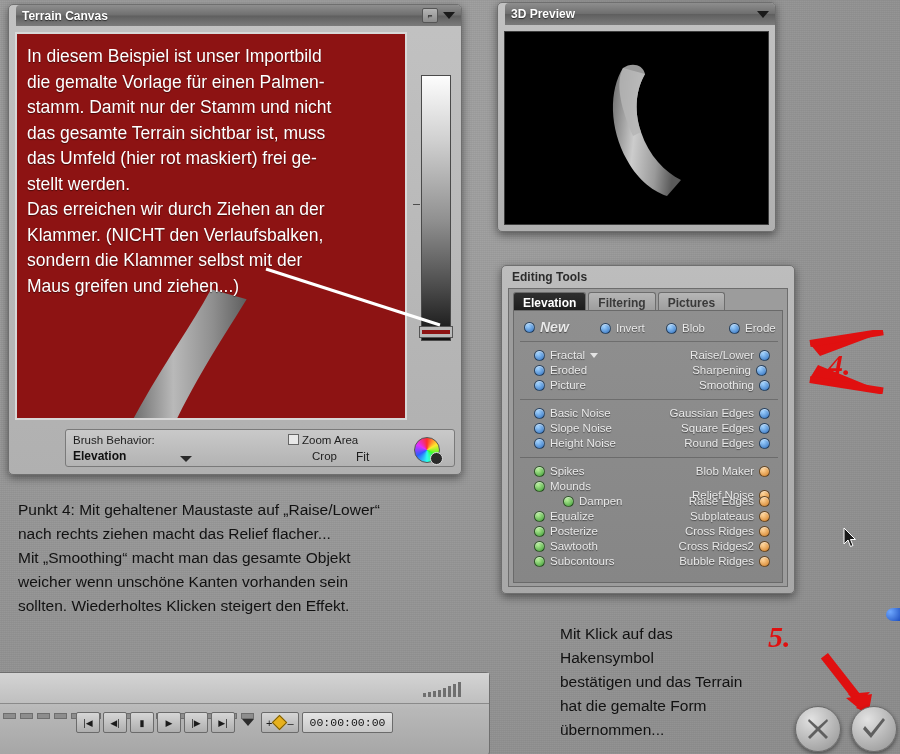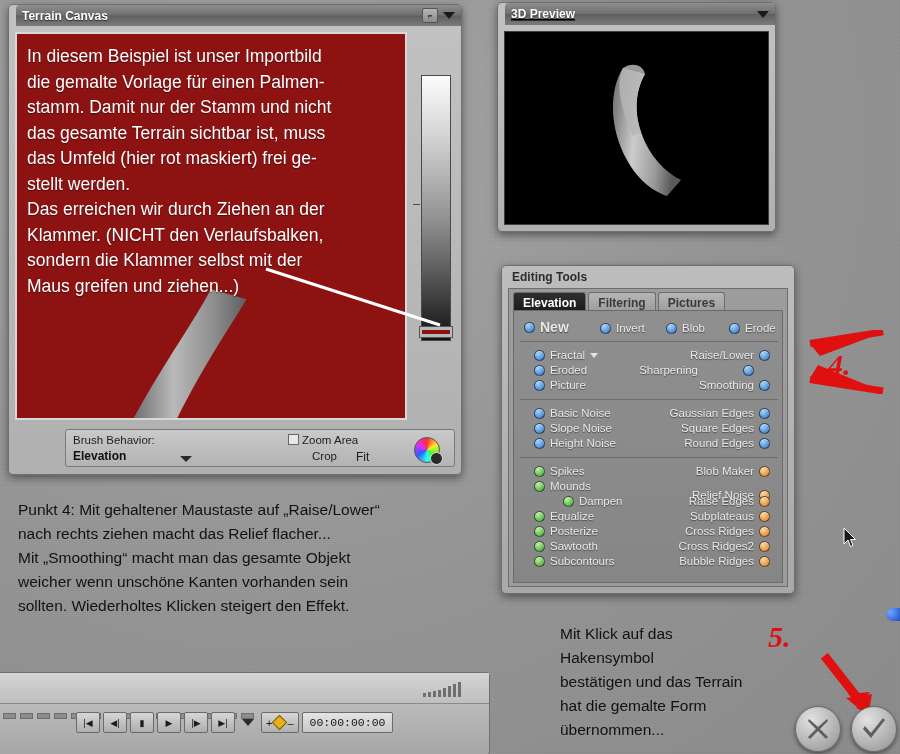--- a/index.html
+++ b/index.html
@@ -177,21 +177,21 @@
   }
   .color-dot {
     position: absolute; left: 364px; top: 22px;
     width: 11px; height: 11px; border-radius: 50%;
     background: #2a2a2a; border: 1px solid #ddd;
   }
 
   
   #preview-window {
     left: 497px; top: 2px;
-    width: 277px; height: 228px; text-decoration: underline;
+    width: 277px; height: 228px;
   }
   #preview-window .titlebar { height: 22px; }
   .preview-viewport {
     position: absolute;
     left: 6px; top: 28px;
     width: 265px; height: 194px;
     background: #000;
     border: 1px solid #3d3d3d;
     box-sizing: border-box;
     overflow: hidden;
@@ -476,21 +476,21 @@
   <div class="et-panel">
 
     <div class="tabs">
       <div class="tab active">Elevation</div>
       <div class="tab">Filtering</div>
       <div class="tab">Pictures</div>
     </div>
 
     <div class="tool-surface">
 
-      <div class="row" style="left:10px; top:8px;">
+      <div class="row" style="left:10px; top:8px;font-style:italic;">
         <span class="led blue"></span>
         <span class="lbl big">New</span>
       </div>
       <div class="row" style="left:86px; top:11px;">
         <span class="led blue"></span>
         <span class="lbl">Invert</span>
       </div>
       <div class="row" style="left:152px; top:11px;">
         <span class="led blue"></span>
         <span class="lbl">Blob</span>
@@ -513,21 +513,21 @@
       </div>
       <div class="row" style="left:20px; top:68px;text-align:center;">
         <span class="led blue"></span>
         <span class="lbl">Picture</span>
       </div>
 
       <div class="row rev" style="right:12px; top:38px; position:absolute;">
         <span class="lbl right">Raise/Lower</span>
         <span class="led blue"></span>
       </div>
-      <div class="row rev" style="right:28px; top:53px; position:absolute;gap:40px;">
+      <div class="row rev" style="right:15px; top:53px; position:absolute;">
         <span class="lbl right">Sharpening</span>
         <span class="led blue"></span>
       </div>
       <div class="row rev" style="right:12px; top:68px; position:absolute;">
         <span class="lbl right">Smoothing</span>
         <span class="led blue"></span>
       </div>
 
       <div class="sep" style="left:6px; top:88px; width:258px;"></div>
 

